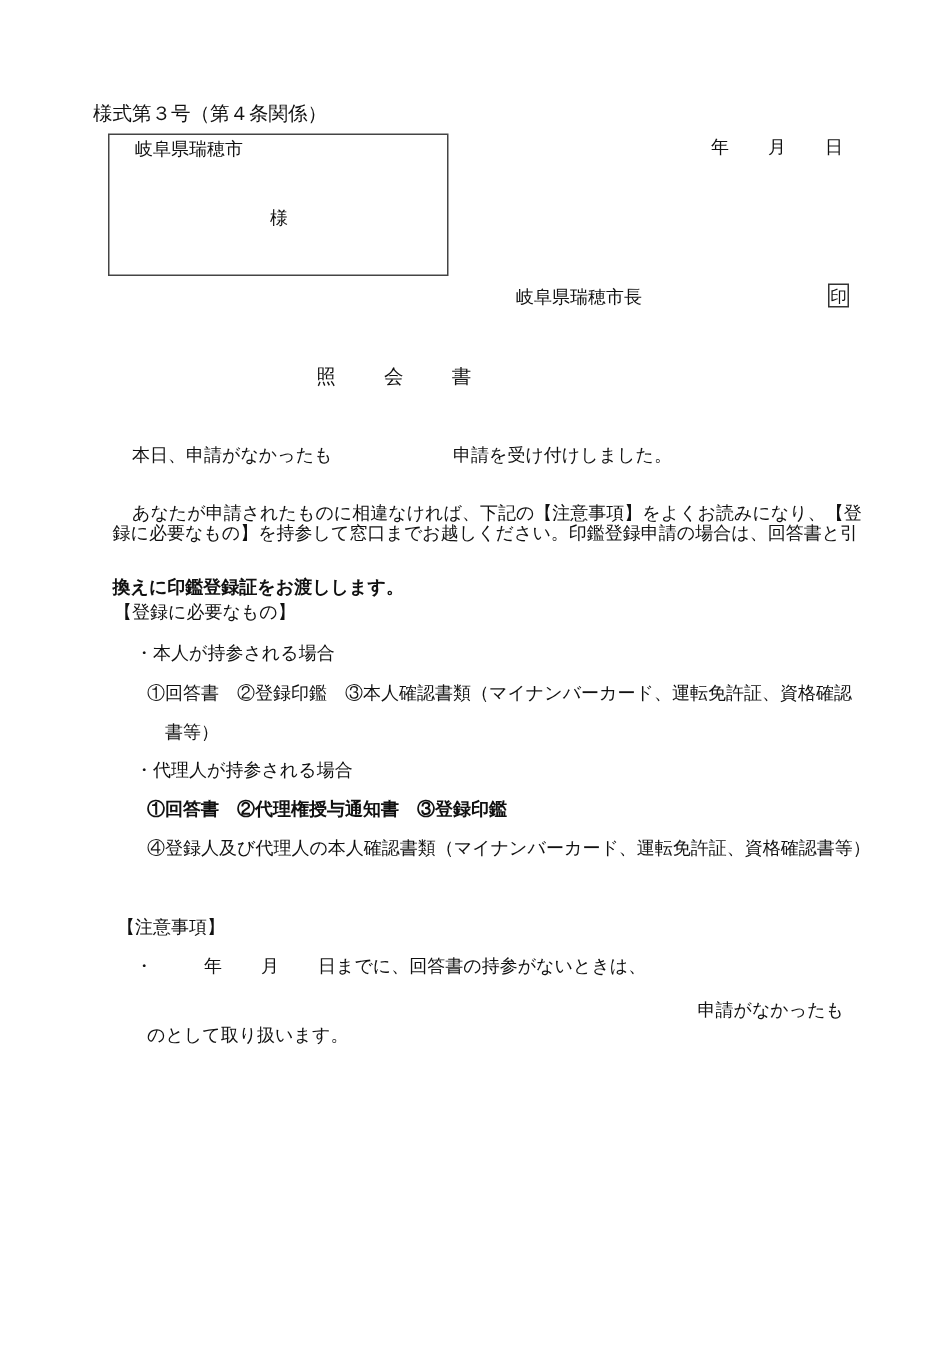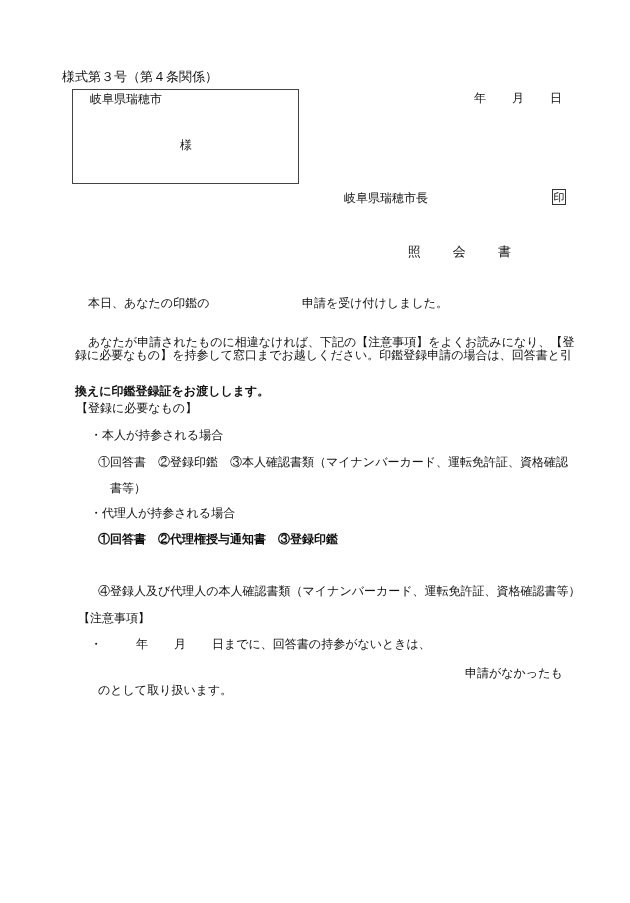--- a/index.html
+++ b/index.html
@@ -34,21 +34,21 @@
     .seal {
       position: absolute;
       left: 552px; top: 189px;
       width: 14px; height: 16px;
       border: 1px solid #333;
       font-size: 11px;
       line-height: 16px;
       text-align: center;
       box-sizing: border-box;
     }
-    .title { top: 245px; left: 0; width: 525px; text-align: right; font-size: 13px; }
+    .title { top: 245px; left: 0; width: 525px; text-align: center; font-size: 13px; }
     .title span { display: inline-block; margin: 0 14px; }
   </style>
 </head>
 <body>
 
 <div class="abs form-no">様式第３号（第４条関係）</div>
 
 <div class="addr-box"></div>
 <div class="abs addr-city">岐阜県瑞穂市</div>
 <div class="abs addr-sama">様</div>
@@ -59,35 +59,35 @@
 
 <div class="abs mayor">岐阜県瑞穂市長</div>
 <div class="seal">印</div>
 
 <div class="abs title">
   <span>照</span>
   <span>会</span>
   <span>書</span>
 </div>
 
-<div class="abs" style="left:88px; top:297px;">本日、あなたの印鑑の</div>
+<div class="abs" style="left:88px; top:297px;">本日、申請がなかったも</div>
 <div class="abs" style="left:302px; top:297px;">申請を受け付けしました。</div>
 
 <div class="abs" style="left:88px; top:336px;">あなたが申請されたものに相違なければ、下記の【注意事項】をよくお読みになり、【登</div>
 <div class="abs" style="left:75px; top:349px;">録に必要なもの】を持参して窓口までお越しください。印鑑登録申請の場合は、回答書と引</div>
 <div class="abs" style="left:75px; top:385px;font-weight:bold;">換えに印鑑登録証をお渡しします。</div>
 
 <div class="abs" style="left:76px; top:402px;">【登録に必要なもの】</div>
 <div class="abs" style="left:90px; top:429px;">・本人が持参される場合</div>
 <div class="abs" style="left:98px; top:456px;">①回答書　②登録印鑑　③本人確認書類（マイナンバーカード、運転免許証、資格確認</div>
 <div class="abs" style="left:110px; top:482px;">書等）</div>
 
 <div class="abs" style="left:90px; top:507px;">・代理人が持参される場合</div>
 <div class="abs" style="left:98px; top:533px;font-weight:bold;">①回答書　②代理権授与通知書　③登録印鑑</div>
-<div class="abs" style="left:98px; top:559px;margin-top:26px;">④登録人及び代理人の本人確認書類（マイナンバーカード、運転免許証、資格確認書等）</div>
+<div class="abs" style="left:98px; top:559px;">④登録人及び代理人の本人確認書類（マイナンバーカード、運転免許証、資格確認書等）</div>
 
 <div class="abs" style="left:78px; top:612px;">【注意事項】</div>
 <div class="abs" style="left:90px; top:638px;">・</div>
 <div class="abs" style="left:136px; top:638px;">年</div>
 <div class="abs" style="left:174px; top:638px;">月</div>
 <div class="abs" style="left:212px; top:638px;">日までに、回答書の持参がないときは、</div>
 <div class="abs" style="left:465px; top:667px;">申請がなかったも</div>
 <div class="abs" style="left:98px; top:664px;margin-top:20px;">のとして取り扱います。</div>
 
 </body></html>

